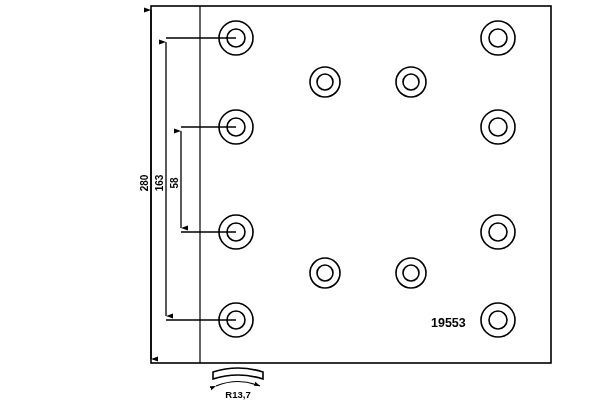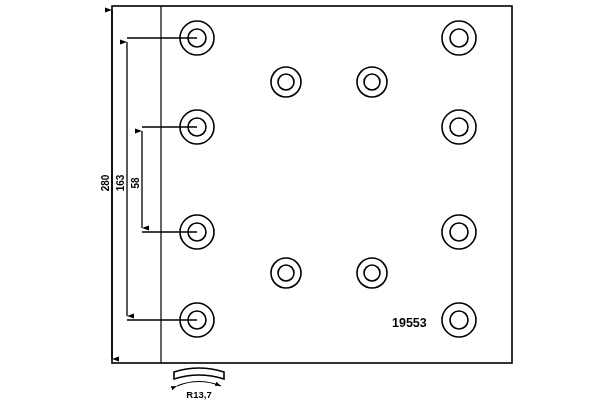--- a/index.html
+++ b/index.html
@@ -9,20 +9,21 @@
   }
   body {
     font-family: "Liberation Sans", sans-serif;
   }
   #drawing-root {
     position: relative;
     width: 515px;
     height: 400px;
     background: #ffffff;
     overflow: hidden;
+    margin-left: 39px;
   }
   #drawing-svg {
     display: block;
     width: 600px;
     height: 400px;
   }
   .dim-text {
     font-family: "Liberation Sans", sans-serif;
     font-weight: bold;
     fill: #000000;

